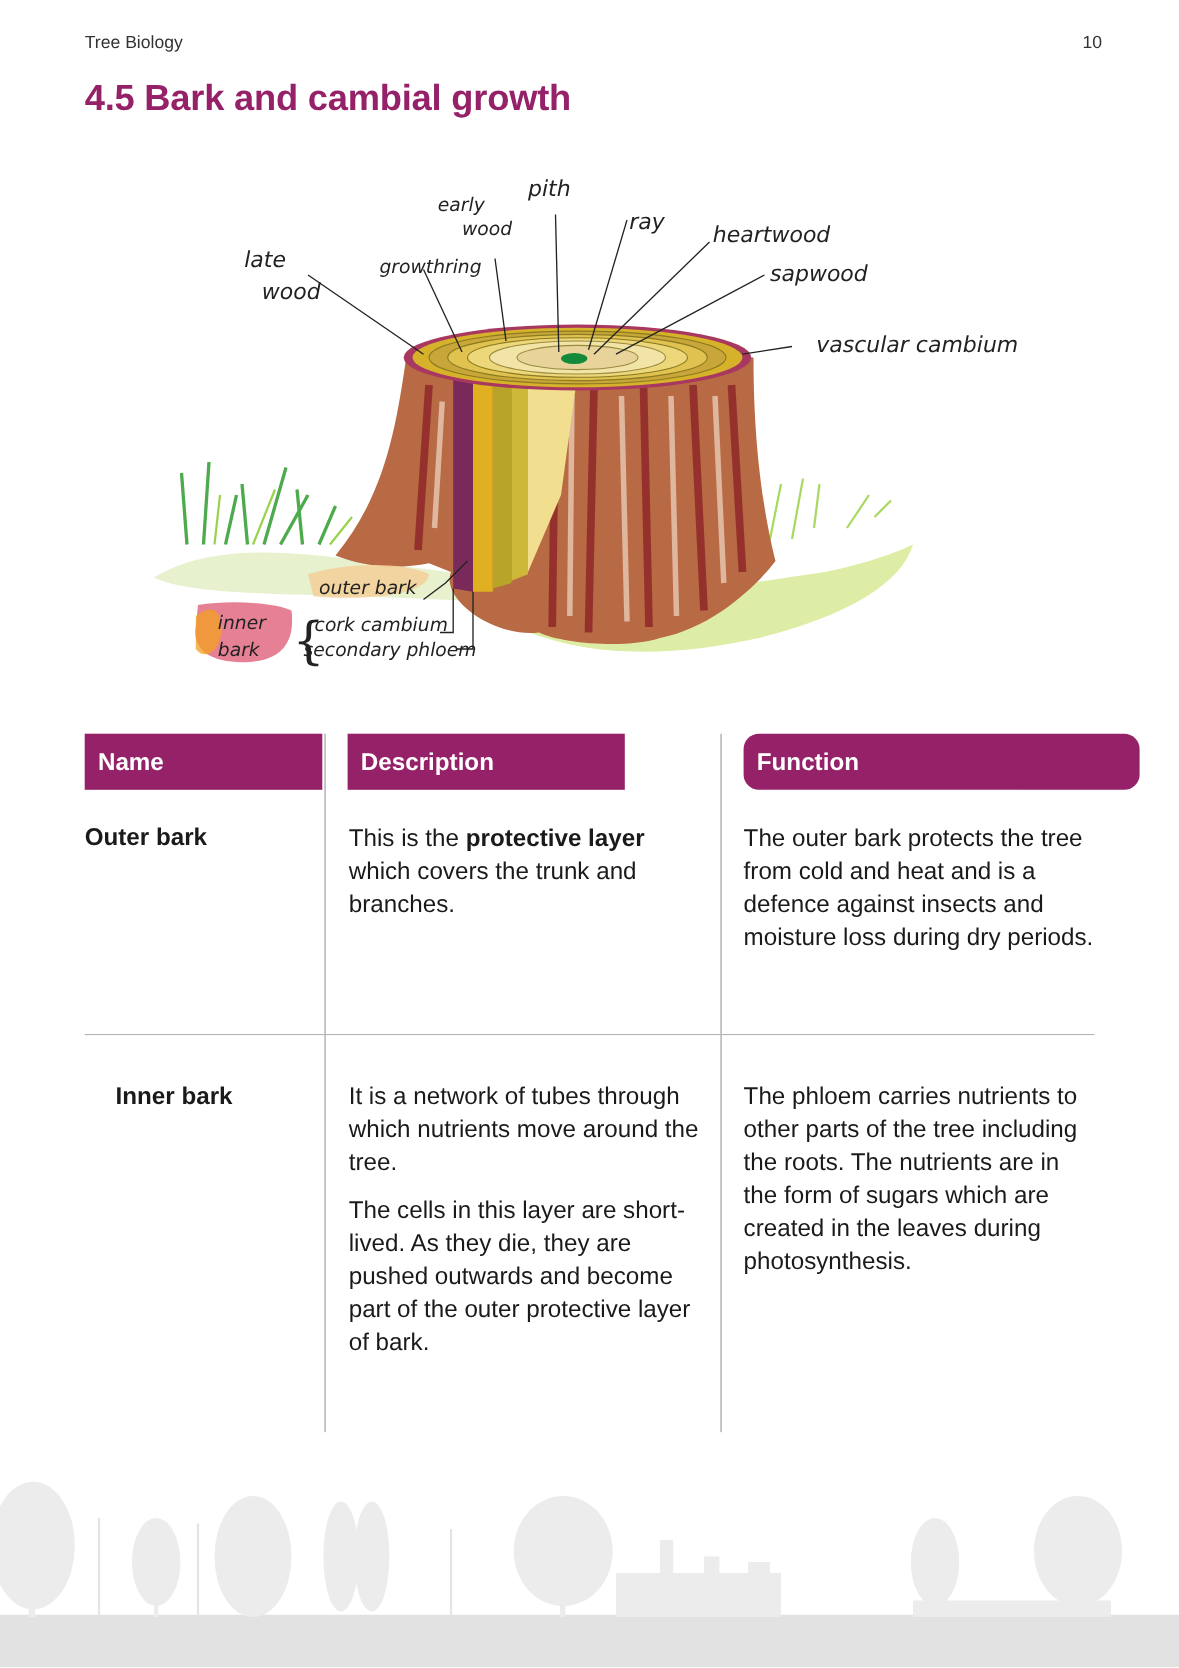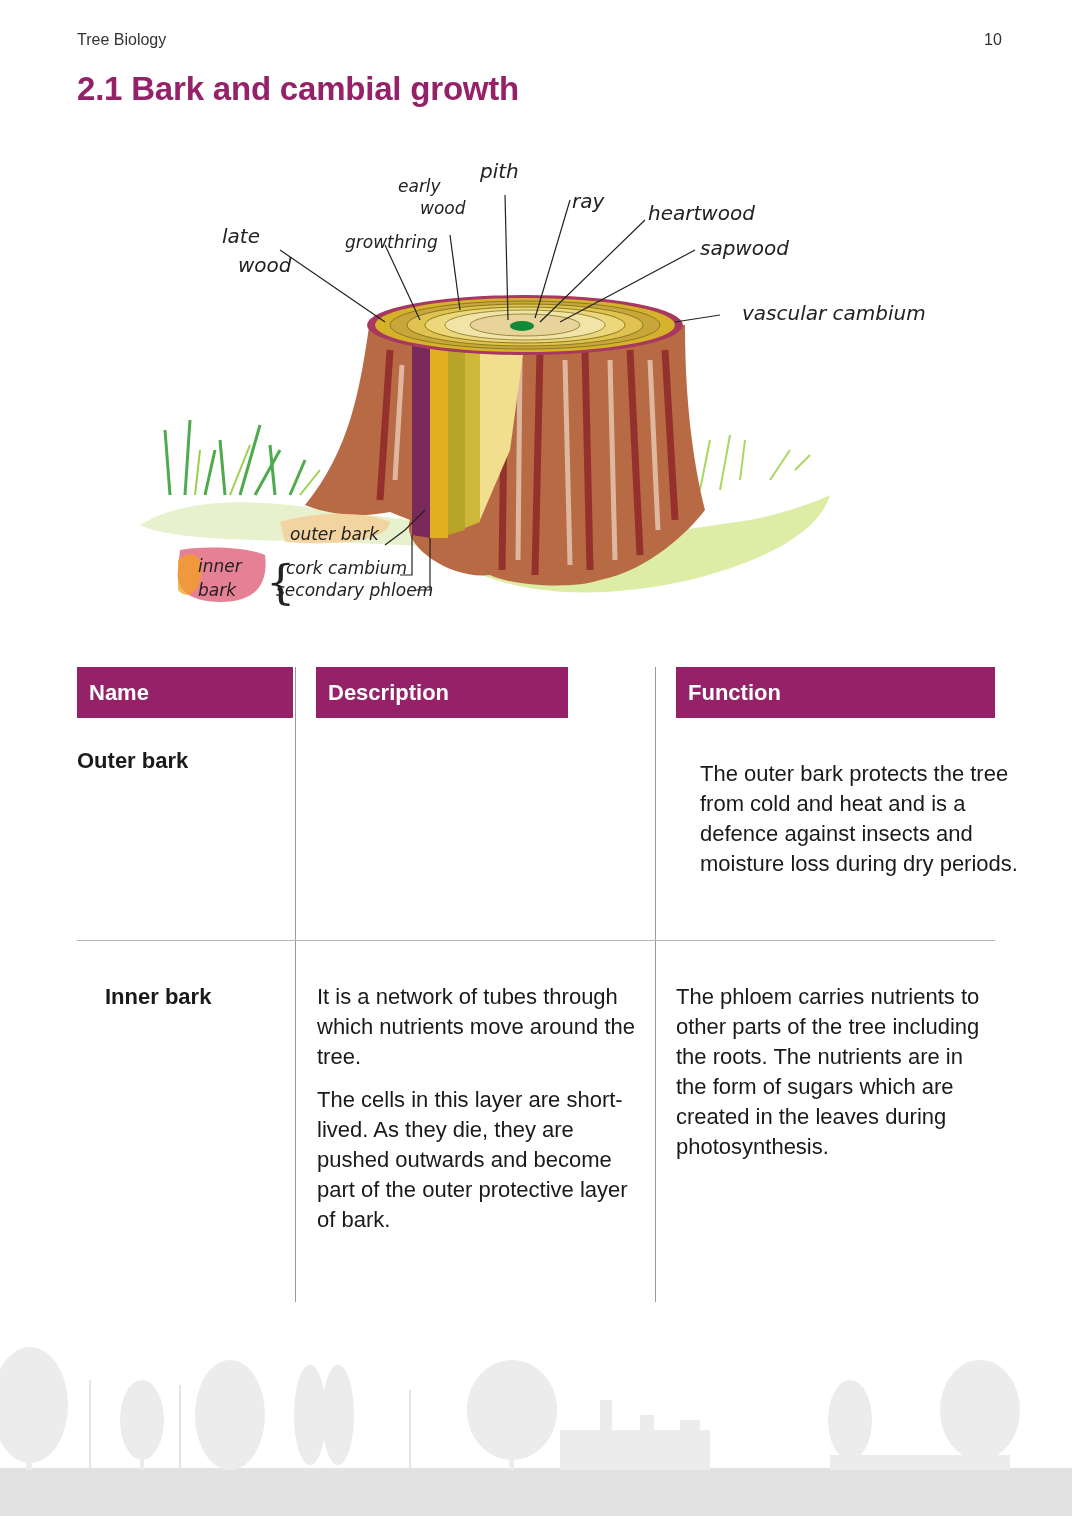--- a/index.html
+++ b/index.html
@@ -26,21 +26,21 @@
     .cell b { font-weight: bold; }
 
     .footer { position: absolute; left: 0; top: 1320px; width: 1072px; height: 196px; }
     .footer svg { width: 1072px; height: 196px; display: block; }
   </style>
 </head>
 <body>
 
 <div class="running-head">Tree Biology</div>
 <div class="page-number">10</div>
-<h1 class="page-title">2.1 Bark and cambial growth</h1>
+<h1 class="page-title">4.5 Bark and cambial growth</h1>
 
 <div class="figure">
   <svg viewBox="0 0 800 470" xmlns="http://www.w3.org/2000/svg">
 
     <path d="M10,375 C60,345 130,350 200,360 C260,368 300,372 350,380 L355,400 C290,395 200,392 120,390 C70,388 30,385 10,375 Z" fill="#e6efc9" opacity="0.9"></path>
     <path d="M340,420 C400,400 520,385 620,370 C660,362 690,350 700,345 C690,380 640,410 560,430 C480,448 400,448 340,420 Z" fill="#d8ea95" opacity="0.85"></path>
 
     <g stroke="#3aa13a" stroke-width="3" fill="none" opacity="0.9">
       <path d="M40,345 L35,280"></path>
         <path d="M55,345 L60,270"></path>
@@ -135,28 +135,29 @@
     <text class="hand-sm" x="146" y="446">secondary phloem</text>
   </svg>
 </div>
 
 <div class="col-divider" style="left:295px; top:667px; height:635px;"></div>
 <div class="col-divider" style="left:655px; top:667px; height:635px;"></div>
 <div class="row-divider" style="top:940px;"></div>
 
 <div class="th" style="left:77px; width:216px;">Name</div>
 <div class="th" style="left:316px; width:252px;">Description</div>
-<div class="th" style="left:676px; width:319px;">Function</div>
+<div class="th" style="left:676px; width:360px;border-radius:14px;">Function</div>
 
 <div class="cell" style="left:77px; top:746px; width:200px;">
   <span class="name">Outer bark</span>
 </div>
 <div class="cell" style="left:317px; top:747px; width:325px;">
-</div>
-<div class="cell" style="left:700px; top:747px; width:320px;margin-top:12px;">
+  <p><span>This is the </span><b>protective layer</b><span> which covers the trunk and branches.</span></p>
+</div>
+<div class="cell" style="left:676px; top:747px; width:320px;">
   <p>The outer bark protects the tree from cold and heat and is a defence against insects and moisture loss during dry periods.</p>
 </div>
 
 <div class="cell" style="left:77px; top:982px; width:200px;margin-left:28px;">
   <span class="name">Inner bark</span>
 </div>
 <div class="cell" style="left:317px; top:982px; width:318px;">
   <p><span>It is a network of tubes through which nutrients move around the tree.</span></p>
   <p><span>The cells in this layer are short-lived. As they die, they are pushed outwards and become part of the outer protective layer of bark.</span></p>
 </div>

